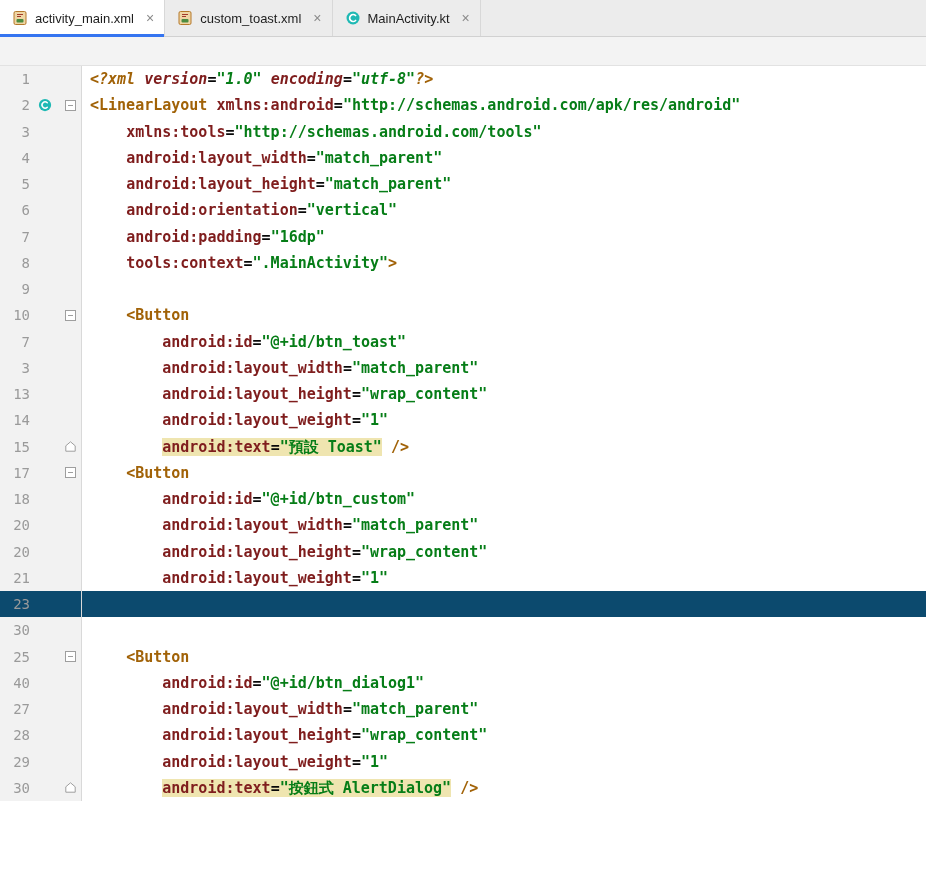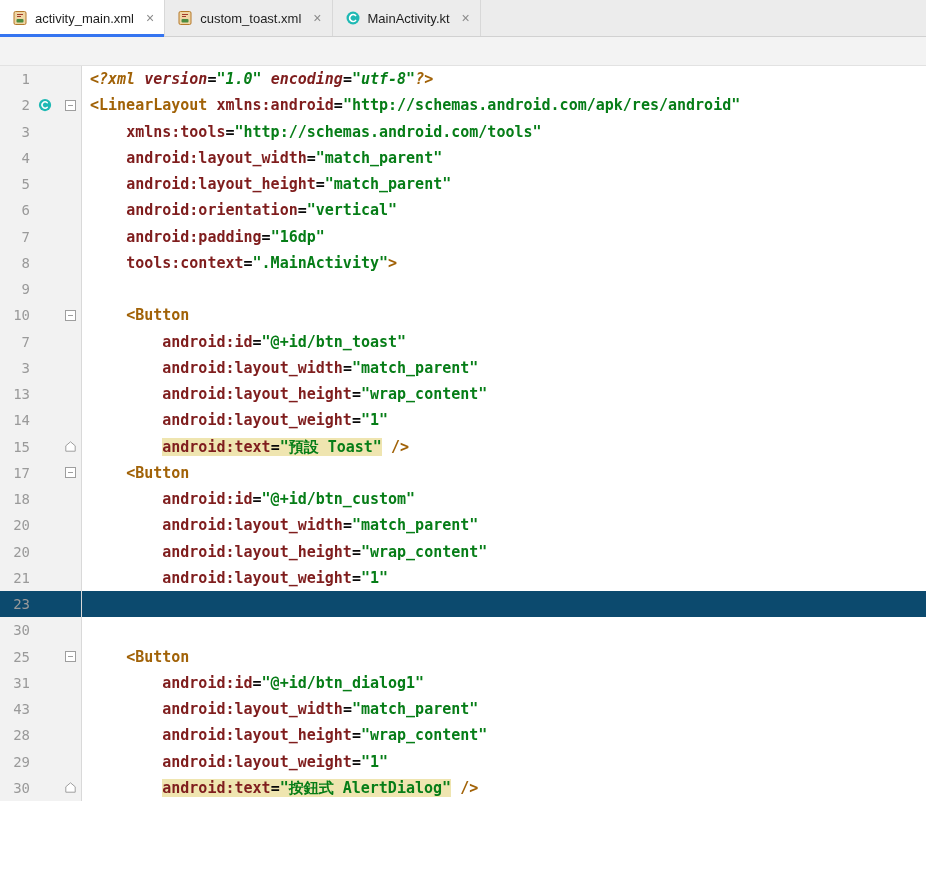--- a/index.html
+++ b/index.html
@@ -126,22 +126,22 @@
         <div class="ed-row"><div class="gutter-cell"><span class="lnum">18</span><span class="icon-slot"></span><span class="fold-slot"></span></div><div class="code-cell"><span class="p">        </span><span class="a">android:id</span><span class="p">=</span><span class="v">"@+id/btn_custom"</span></div></div>
         <div class="ed-row"><div class="gutter-cell"><span class="lnum">20</span><span class="icon-slot"></span><span class="fold-slot"></span></div><div class="code-cell"><span class="p">        </span><span class="a">android:layout_width</span><span class="p">=</span><span class="v">"match_parent"</span></div></div>
         <div class="ed-row"><div class="gutter-cell"><span class="lnum">20</span><span class="icon-slot"></span><span class="fold-slot"></span></div><div class="code-cell"><span class="p">        </span><span class="a">android:layout_height</span><span class="p">=</span><span class="v">"wrap_content"</span></div></div>
         <div class="ed-row"><div class="gutter-cell"><span class="lnum">21</span><span class="icon-slot"></span><span class="fold-slot"></span></div><div class="code-cell"><span class="p">        </span><span class="a">android:layout_weight</span><span class="p">=</span><span class="v">"1"</span></div></div>
         <div class="ed-row caret"><div class="gutter-cell"><span class="lnum">23</span><span class="icon-slot"></span><span class="fold-slot"></span></div><div class="code-cell"></div></div>
         <div class="ed-row"><div class="gutter-cell"><span class="lnum">30</span><span class="icon-slot"></span><span class="fold-slot"></span></div><div class="code-cell"></div></div>
         <div class="ed-row"><div class="gutter-cell"><span class="lnum">25</span><span class="icon-slot"></span><span class="fold-slot"><svg width="11" height="11" viewBox="0 0 11 11">
                 <rect x="0.5" y="0.5" width="10" height="10" fill="#ffffff" stroke="#9E9E9E"></rect>
                 <path d="M3 5.5h5" stroke="#9E9E9E"></path>
               </svg></span></div><div class="code-cell"><span class="p">    </span><span class="k">&lt;Button</span></div></div>
-        <div class="ed-row"><div class="gutter-cell"><span class="lnum">31</span><span class="icon-slot"></span><span class="fold-slot"></span></div><div class="code-cell"><span class="p">        </span><span class="a">android:id</span><span class="p">=</span><span class="v">"@+id/btn_dialog1"</span></div></div>
-        <div class="ed-row"><div class="gutter-cell"><span class="lnum">43</span><span class="icon-slot"></span><span class="fold-slot"></span></div><div class="code-cell"><span class="p">        </span><span class="a">android:layout_width</span><span class="p">=</span><span class="v">"match_parent"</span></div></div>
+        <div class="ed-row"><div class="gutter-cell"><span class="lnum">40</span><span class="icon-slot"></span><span class="fold-slot"></span></div><div class="code-cell"><span class="p">        </span><span class="a">android:id</span><span class="p">=</span><span class="v">"@+id/btn_dialog1"</span></div></div>
+        <div class="ed-row"><div class="gutter-cell"><span class="lnum">27</span><span class="icon-slot"></span><span class="fold-slot"></span></div><div class="code-cell"><span class="p">        </span><span class="a">android:layout_width</span><span class="p">=</span><span class="v">"match_parent"</span></div></div>
         <div class="ed-row"><div class="gutter-cell"><span class="lnum">28</span><span class="icon-slot"></span><span class="fold-slot"></span></div><div class="code-cell"><span class="p">        </span><span class="a">android:layout_height</span><span class="p">=</span><span class="v">"wrap_content"</span></div></div>
         <div class="ed-row"><div class="gutter-cell"><span class="lnum">29</span><span class="icon-slot"></span><span class="fold-slot"></span></div><div class="code-cell"><span class="p">        </span><span class="a">android:layout_weight</span><span class="p">=</span><span class="v">"1"</span></div></div>
         <div class="ed-row"><div class="gutter-cell"><span class="lnum">30</span><span class="icon-slot"></span><span class="fold-slot"><svg width="11" height="11" viewBox="0 0 11 11">
                 <polygon points="5.5,0.8 10.2,4.8 10.2,10.2 0.8,10.2 0.8,4.8" fill="#ffffff" stroke="#9E9E9E"></polygon>
               </svg></span></div><div class="code-cell"><span class="p">        </span><span class="a w">android:text</span><span class="p w">=</span><span class="v w">"按鈕式 AlertDialog"</span><span class="p"> </span><span class="k">/&gt;</span></div></div>
       </div>
   </div>
 
 </div>
 

